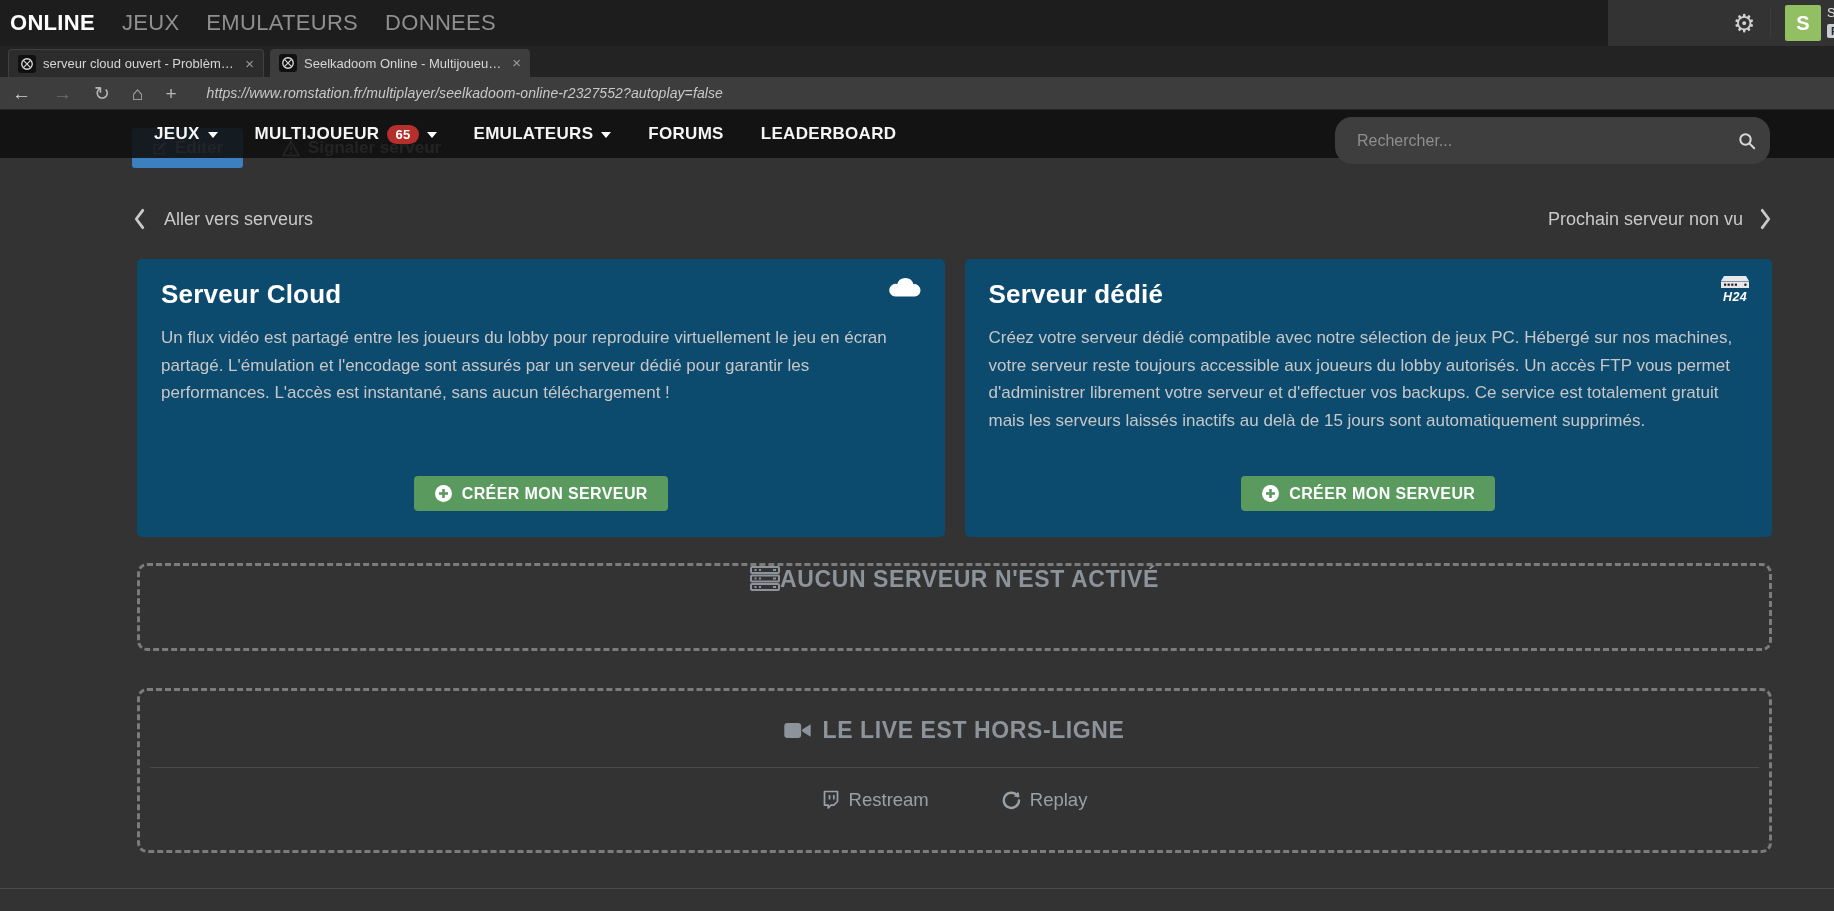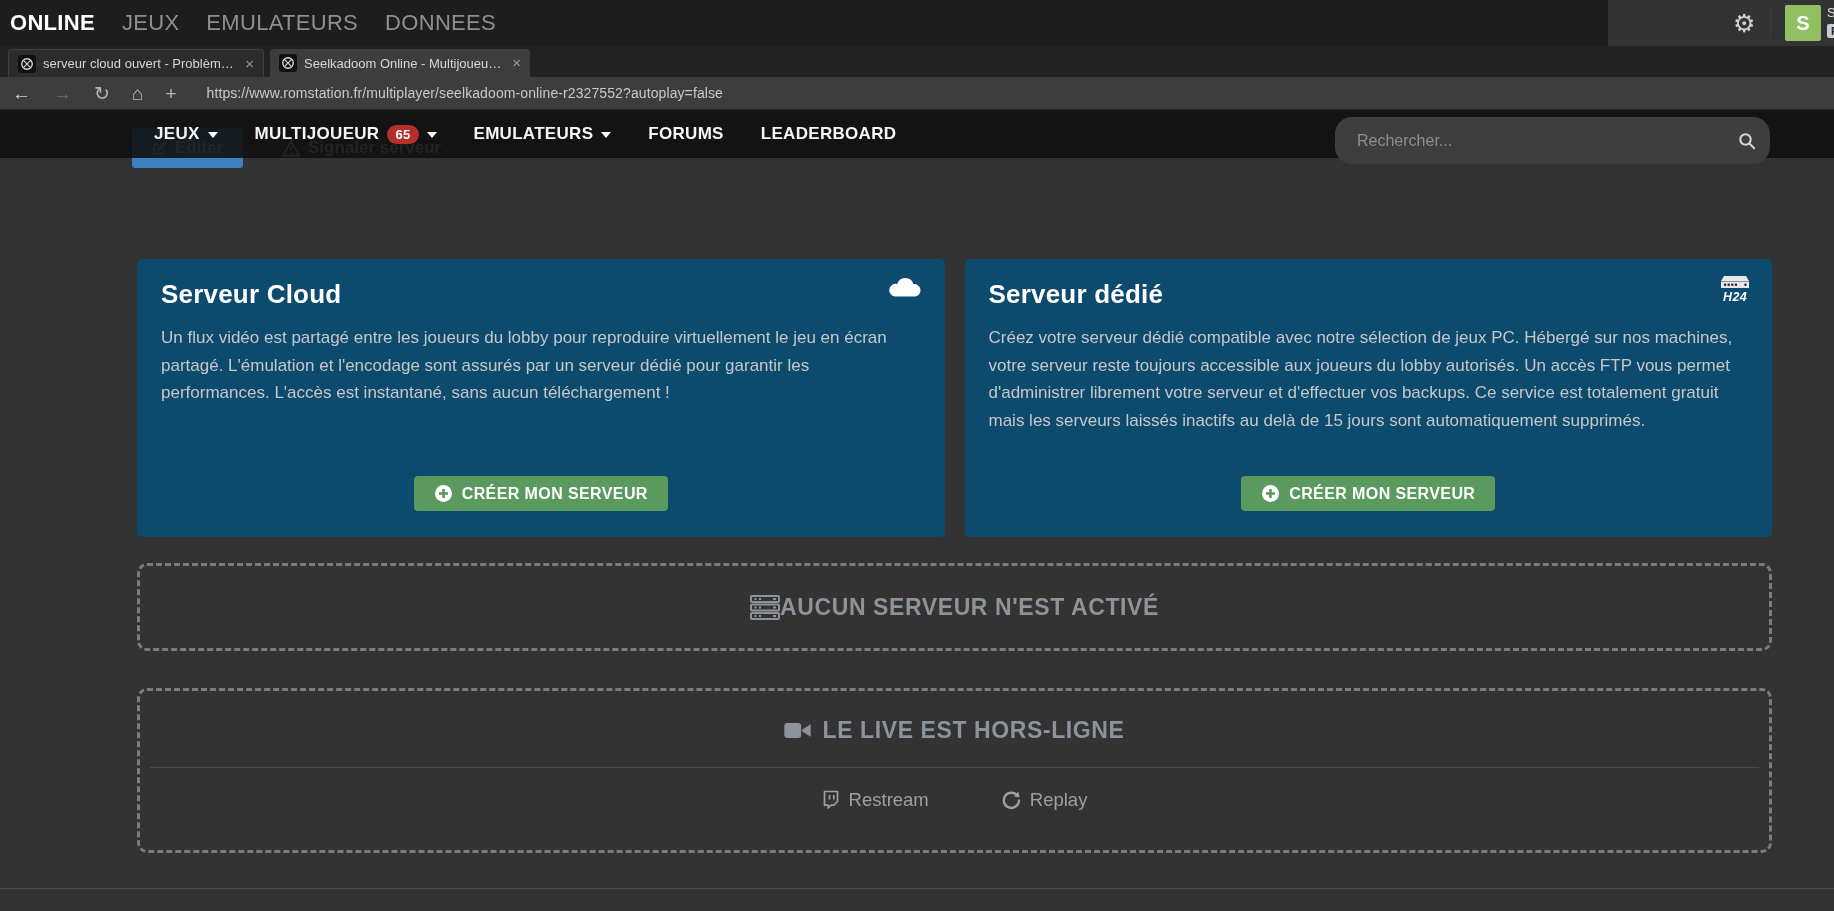--- a/index.html
+++ b/index.html
@@ -25,21 +25,21 @@
   .tab2 { left:270px; width:260px; background:#3d3d3d; }
   .tab .title { flex:1; font-size:13px; color:#d6d6d6; white-space:nowrap; overflow:hidden; text-overflow:ellipsis; }
   .tab .close { font-size:15px; color:#9c9c9c; line-height:14px; }
   .favicon { width:18px; height:18px; min-width:18px; background:#101010; border-radius:3px; display:flex; align-items:center; justify-content:center; }
 
   
   .addressbar { position:absolute; top:77px; left:0; width:1834px; height:33px; background:#3d3d3d; display:flex; align-items:center; z-index:10; border-bottom:1px solid #262626; }
   .navbtn { font-size:19px; line-height:19px; color:#b5b5b5; margin-left:22px; }
   .navbtn.back { color:#d3d3d3; margin-left:12px; }
   .navbtn.fwd { color:#6f6f6f; }
-  .urltext { margin-left:30px; font-size:14px; color:#c9c9c9; letter-spacing:.1px; }
+  .urltext { margin-left:30px; font-size:14px; color:#c9c9c9; letter-spacing:.1px;font-style:italic; }
 
   
   .page { position:absolute; top:110px; left:0; width:1834px; height:801px; background:#333333; }
 
   
   .ghost { position:absolute; z-index:1; }
   .ghost-edit { left:132px; top:18px; width:111px; height:40px; background:#3c80bf; border-radius:3px; color:#cfe0ee; font-size:17px; font-weight:700; display:flex; align-items:center; justify-content:center; gap:7px; }
   .ghost-report { left:282px; top:28px; display:flex; align-items:center; gap:8px; color:#d8d8d8; font-size:17px; font-weight:700; }
 
   
@@ -62,21 +62,21 @@
   .cards { position:absolute; top:149px; left:137px; right:62px; display:flex; gap:20px; z-index:3; }
   .card { position:relative; flex:1; height:278px; background:#0c4a6e; border-radius:5px; padding:20px 24px 14px; display:flex; flex-direction:column; }
   .card h2 { color:#ffffff; font-size:26px; font-weight:800; letter-spacing:.2px; }
   .card .cicon { position:absolute; right:22px; top:16px; display:flex; flex-direction:column; align-items:center;font-style:italic; }
   .cicon .h24 { color:#ffffff; font-size:12.5px; font-weight:700; margin-top:1px; letter-spacing:.3px; }
   .card .body { margin-top:14px; color:#c7c7c7; font-size:17px; line-height:1.62; padding-right:4px; }
   .createbtn { margin:auto auto 12px; display:flex; align-items:center; gap:9px; background:#5a9a5e; border:none; border-radius:4px; padding:8px 20px; color:#ffffff; font-size:16px; font-weight:800; letter-spacing:.4px; font-family:"Liberation Sans",sans-serif; }
 
   
   .dashedbox { position:absolute; left:137px; right:62px; border:3px dashed #7c7c7c; border-radius:10px; z-index:3; }
-  .box-servers { top:453px; height:88px; display:flex; align-items:center; justify-content:center; }
+  .box-servers { top:453px; height:88px; display:flex; align-items:flex-start; justify-content:center; }
   .statusline { color:#8d939b; font-size:23px; font-weight:800; letter-spacing:.6px; }
   .box-live { top:578px; height:165px; }
   .live-title { position:absolute; top:26px; left:0; width:100%; display:flex; align-items:center; justify-content:center; gap:10px; }
   .live-divider { position:absolute; top:76px; left:10px; right:10px; border-top:1px solid #4a4a4a; }
   .live-links { position:absolute; top:98px; left:0; width:100%; display:flex; justify-content:center; gap:72px; }
   .live-link { display:flex; align-items:center; gap:9px; color:#9aa0a6; font-size:18.5px; }
 
   .bottomline { position:absolute; top:778px; left:0; width:100%; border-top:1px solid #4a4a4a; z-index:3; }
 </style>
 </head>
@@ -174,20 +174,34 @@
         <input type="text" placeholder="Rechercher..." style="">
         <span class="mag">
           <svg width="18" height="18" viewBox="0 0 18 18">
               <circle cx="7.5" cy="7.5" r="5.2" fill="none" stroke="#d9d9d9" stroke-width="2"></circle>
               <line x1="11.6" y1="11.6" x2="16.2" y2="16.2" stroke="#d9d9d9" stroke-width="2" stroke-linecap="round"></line>
             </svg>
         </span>
       </div>
     </div>
 
+    <div class="pager">
+      <span class="prev">
+        <svg width="13" height="22" viewBox="0 0 12 20">
+            <polyline points="9,2 3,10 9,18" fill="none" stroke="#c9c9c9" stroke-width="2.6" stroke-linecap="round" stroke-linejoin="round"></polyline>
+          </svg>
+        <span>Aller vers serveurs</span>
+      </span>
+      <span class="next">
+        <span>Prochain serveur non vu</span>
+        <svg width="13" height="22" viewBox="0 0 12 20">
+            <polyline points="3,2 9,10 3,18" fill="none" stroke="#c9c9c9" stroke-width="2.6" stroke-linecap="round" stroke-linejoin="round"></polyline>
+          </svg>
+      </span>
+    </div>
 
     <div class="cards">
       <div class="card">
         <h2>Serveur Cloud</h2>
         <span class="cicon">
           <svg width="36" height="24" viewBox="0 0 34 22">
               <path d="M26.5 20 H8 a6 6 0 1 1 1.6-11.8 A8 8 0 0 1 25 8.3 A5.8 5.8 0 0 1 26.5 20 Z" fill="#ffffff"></path>
             </svg>
         </span>
         <div class="body">Un flux vidéo est partagé entre les joueurs du lobby pour reproduire virtuellement le jeu en écran partagé. L'émulation et l'encodage sont assurés par un serveur dédié pour garantir les performances. L'accès est instantané, sans aucun téléchargement !</div>

